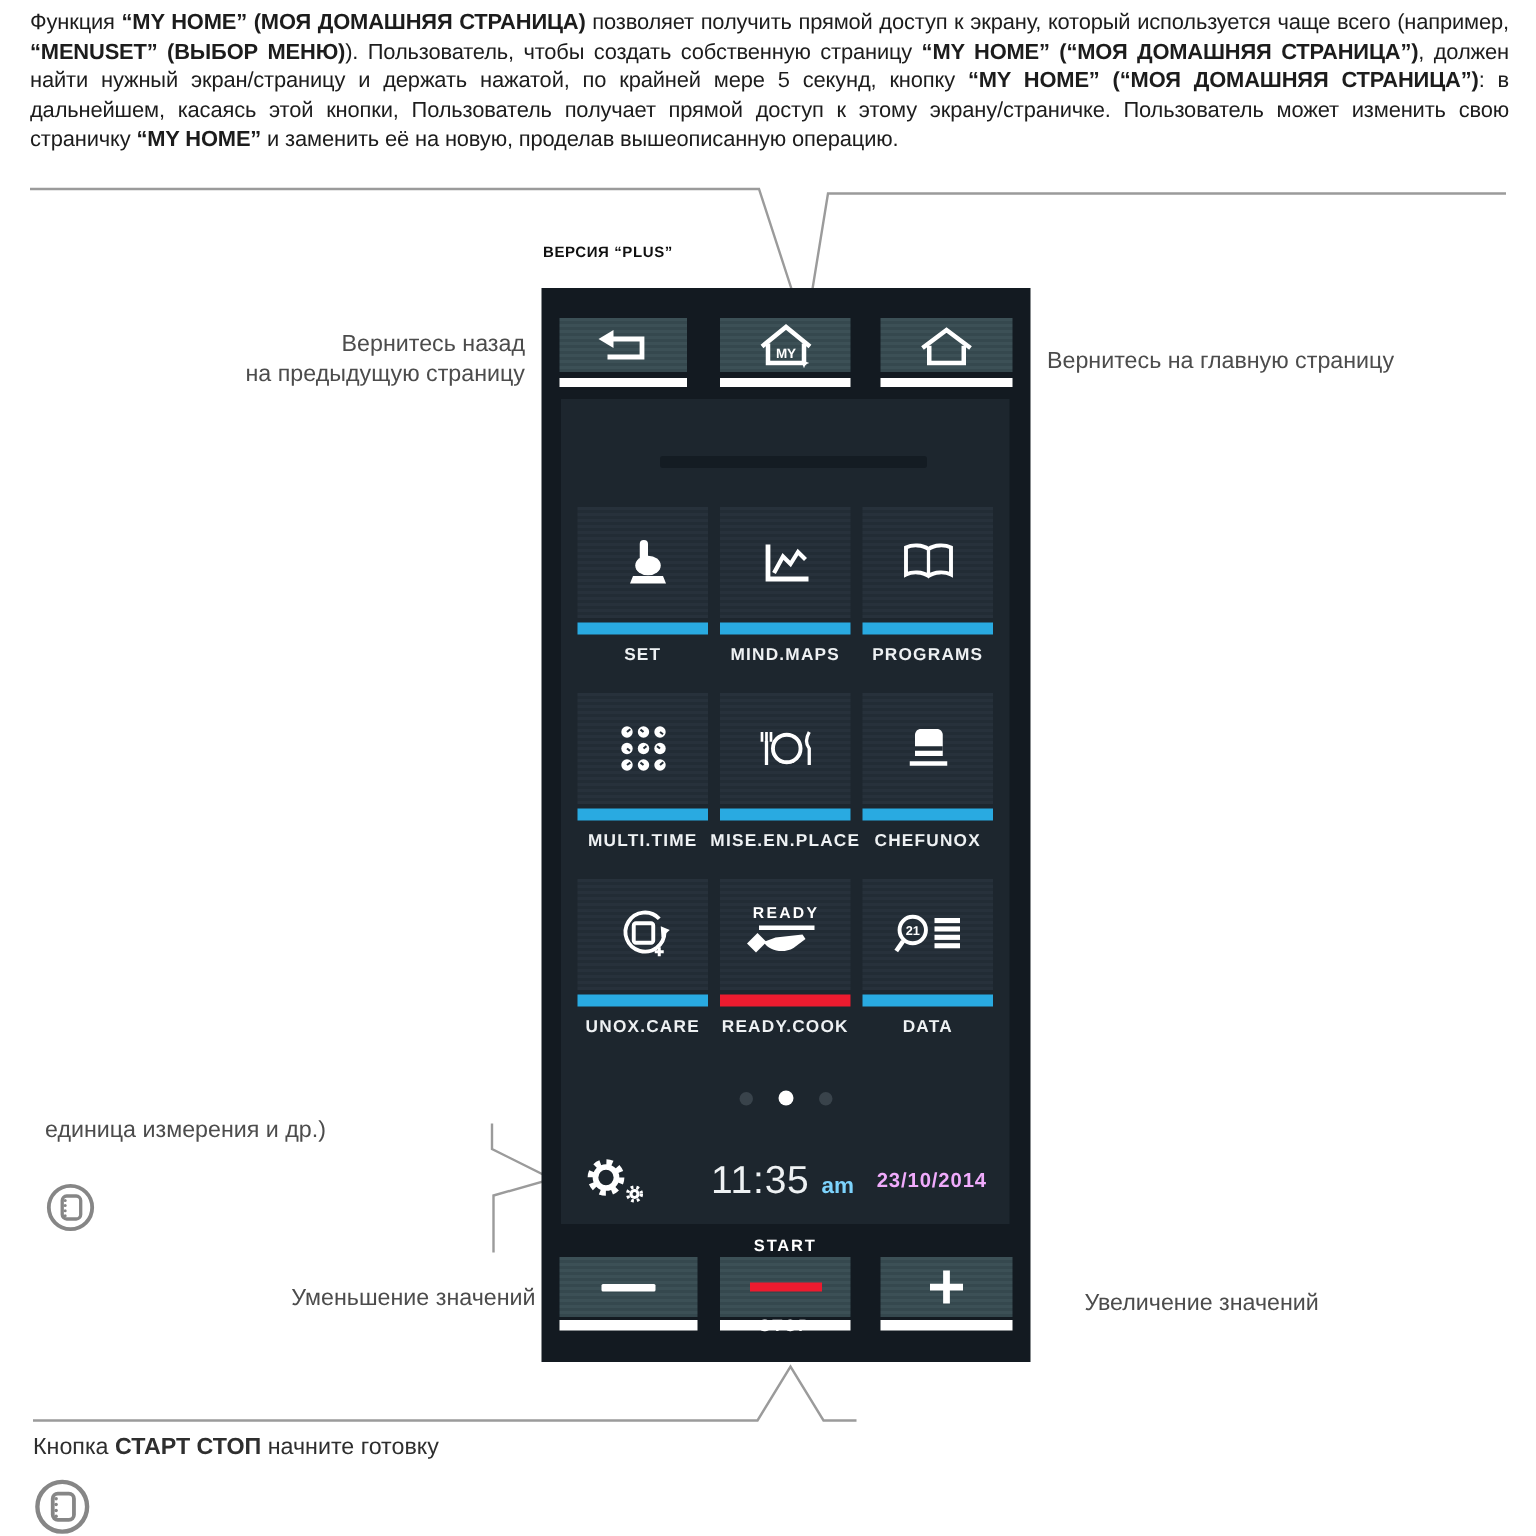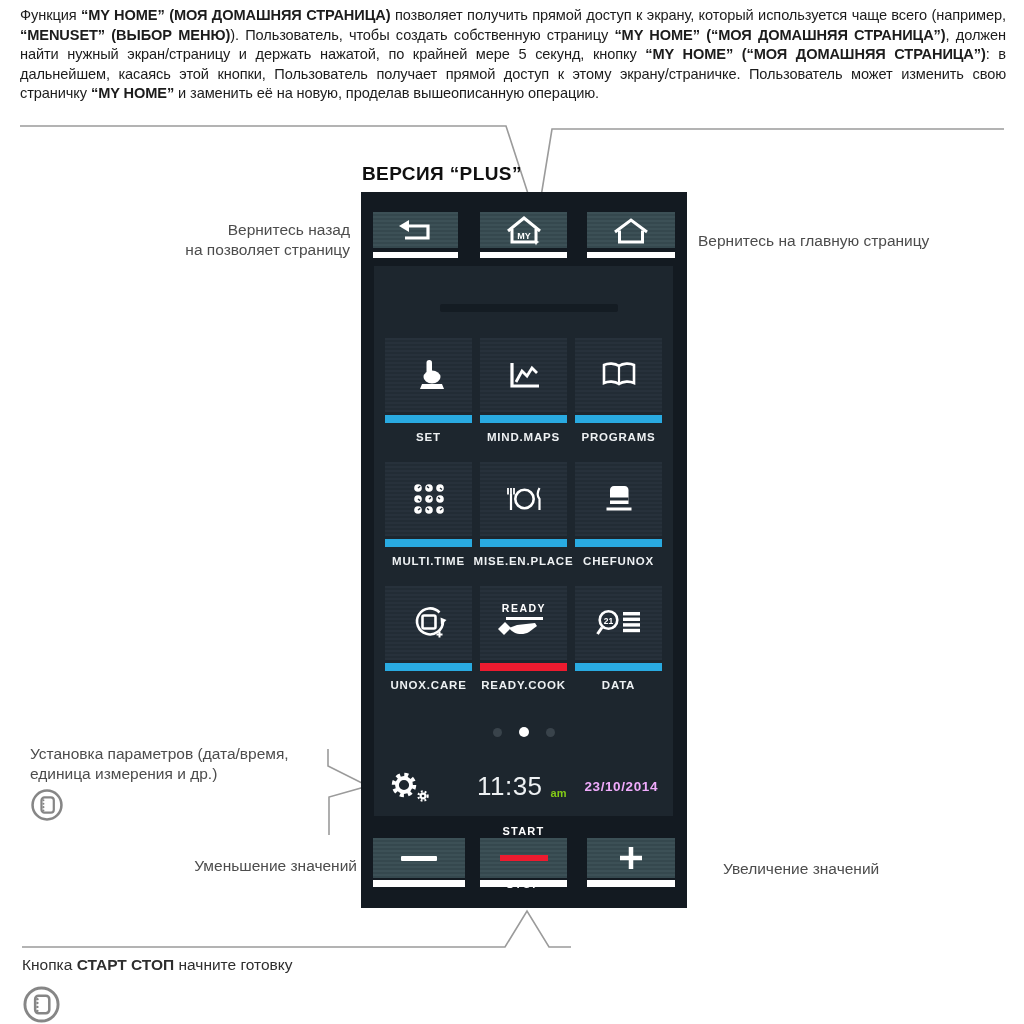--- a/index.html
+++ b/index.html
@@ -7,21 +7,21 @@
           font-family:"Liberation Sans",sans-serif;overflow:hidden;}
 
   
   .intro{position:absolute;left:20px;top:6px;width:986px;margin:0;
          font-size:14.6px;line-height:19.6px;color:#1c1c1c;text-align:justify;letter-spacing:-0.1px;}
   .b{font-weight:700;}
 
   
   .lines{position:absolute;left:0;top:0;pointer-events:none;}
 
-  .version{position:absolute;left:362px;top:163px;font-size:19px;font-weight:700;
+  .version{position:absolute;left:362px;top:163px;font-size:10px;font-weight:700;
            color:#101010;letter-spacing:0.4px;}
 
   
   .device{position:absolute;left:361px;top:192px;width:326px;height:716px;background:#131a21;}
   .key{position:absolute;background:repeating-linear-gradient(180deg,#3c5056 0 2px,#35484e 2px 4px);
        display:flex;align-items:center;justify-content:center;text-align:right;}
   .key::after{content:"";position:absolute;left:0;width:100%;height:6px;background:#fff;top:calc(100% + 4px);}
   .nav-key{top:20px;height:36px;}
   .k-back{left:12px;width:85px;}
   .k-myhome{left:119px;width:87px;}
@@ -47,21 +47,21 @@
 
   .pager{position:absolute;left:0;width:100%;top:461px;display:flex;justify-content:center;
          align-items:center;gap:17px;}
   .dot{width:9px;height:9px;border-radius:50%;background:#39434b;}
   .dot.active{width:10px;height:10px;background:#ffffff;}
 
   .statusbar{position:absolute;left:13px;right:15px;top:498px;height:44px;
              display:flex;align-items:center;justify-content:space-between;}
   .time-group{display:flex;align-items:flex-end;gap:8px;margin-left:26px;}
   .time{font-size:26px;color:#eef1f3;letter-spacing:.5px;}
-  .meridiem{font-size:11px;font-weight:700;color:#84cc16;padding-bottom:3px;}
+  .meridiem{font-size:15px;font-weight:700;color:#7dd3fc;padding-bottom:3px;}
   .date{font-size:13.5px;font-weight:700;color:#f0abfc;letter-spacing:.6px;}
 
   .minus-glyph{width:36px;height:5px;background:#fff;border-radius:1px;}
   .ss{display:flex;flex-direction:column;align-items:center;gap:18px;}
   .ss-text{font-size:11px;font-weight:700;letter-spacing:1.2px;color:#fff;line-height:11px;}
   .ss-bar{width:48px;height:6.5px;background:#ed1b2f;}
 
   
   .lbl{position:absolute;color:#4c4c4c;font-size:15.5px;line-height:19.5px;}
   .lbl-back{right:674px;top:220px;text-align:right;}
@@ -293,27 +293,26 @@
     </div>
     <div class="key fn-key k-plus">
       <svg width="32" height="32" viewBox="0 0 32 32">
         <path d="M16 5 V27 M5 16 H27" stroke="#fff" stroke-width="4.5"></path>
       </svg>
     </div>
   </div>
 
   <div class="lbl lbl-back">
     <div>Вернитесь назад</div>
-    <div>на позволяет страницу</div>
+    <div>на предыдущую страницу</div>
   </div>
 
   <div class="lbl lbl-home">Вернитесь на главную страницу</div>
 
   <div class="lbl lbl-settings">
-    <div>Установка параметров (дата/время,</div>
     <div>единица измерения и др.)</div>
   </div>
 
   <svg class="badge badge-settings" width="34" height="34" viewBox="0 0 40 40">
     <circle cx="20" cy="20" r="17" fill="none" stroke="#868686" stroke-width="3"></circle>
     <rect x="13.5" y="11" width="14.5" height="18" rx="3.5" fill="none" stroke="#868686" stroke-width="2.6"></rect>
     <g fill="#868686">
       <circle cx="15.8" cy="14.5" r="1.2"></circle>
         <circle cx="15.8" cy="18.5" r="1.2"></circle>
       <circle cx="15.8" cy="22.5" r="1.2"></circle>

